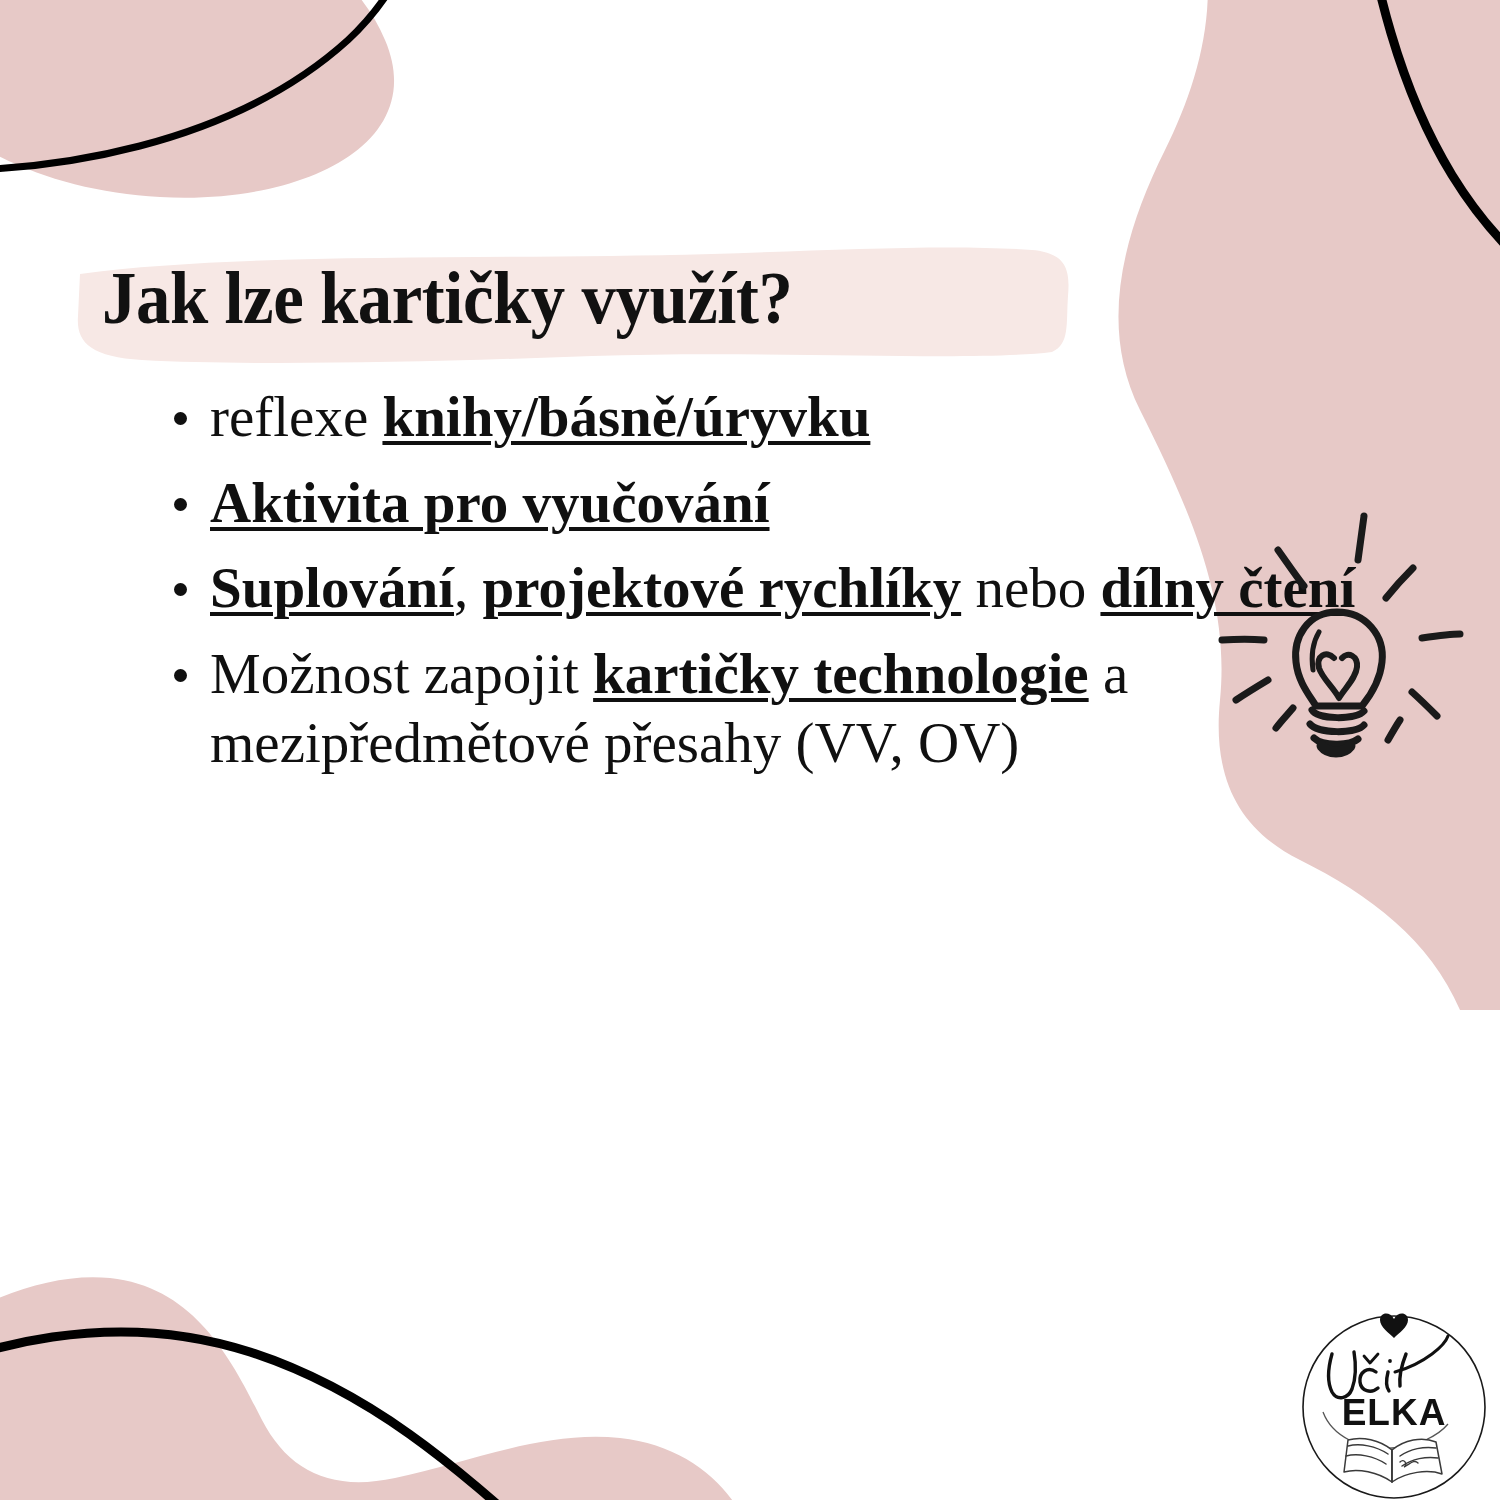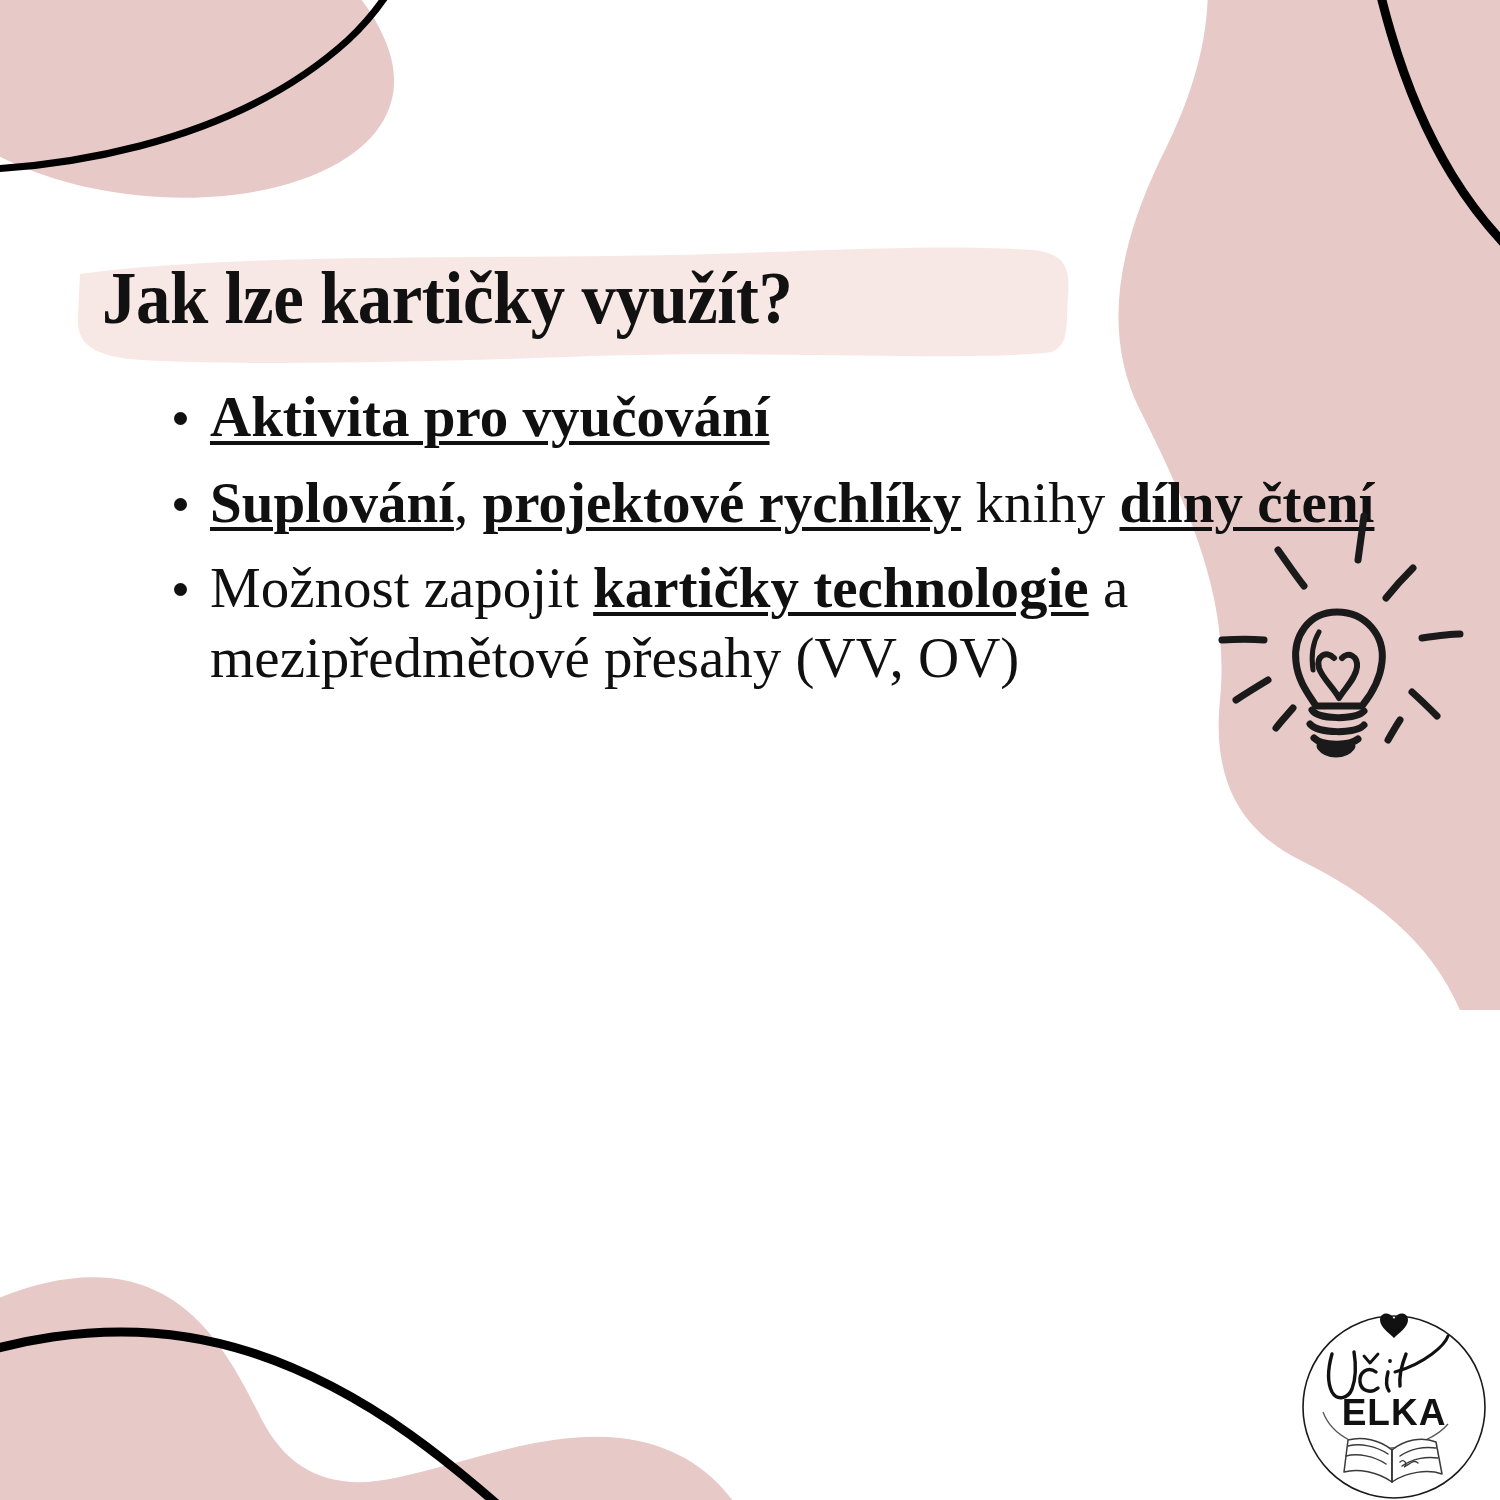--- a/index.html
+++ b/index.html
@@ -155,28 +155,31 @@
                C 994,80 998,100 980,108
                C 900,118 700,106 520,112
                C 360,118 180,122 70,116
                C 18,113 4,98 6,72 Z" fill="#f7e8e5"></path>
     </svg>
     <div class="title-text">Jak lze kartičky využít?</div>
   </div>
 
   <ul class="bullets">
 
+    <li>
+      <span class="plain">reflexe </span><span class="u">knihy/básně/úryvku</span>
+    </li>
 
 
     <li class="wide">
       <span class="u">Aktivita pro vyučování</span>
     </li>
 
     <li class="wide">
-      <span class="u">Suplování</span><span class="plain">, </span><span class="u">projektové rychlíky</span><span class="plain"> knihy </span><span class="u">dílny čtení</span>
+      <span class="u">Suplování</span><span class="plain">, </span><span class="u">projektové rychlíky</span><span class="plain"> nebo </span><span class="u">dílny čtení</span>
     </li>
 
     <li class="tight">
       <span class="plain">Možnost zapojit </span><span class="u">kartičky technologie</span><span class="plain"> a mezipředmětové přesahy (VV, OV)</span>
     </li>
 
   </ul>
 
   <svg id="bulb" viewBox="0 0 262 256" xmlns="http://www.w3.org/2000/svg">
     <g fill="none" stroke="#1a1a1a" stroke-width="7" stroke-linecap="round" stroke-linejoin="round">

